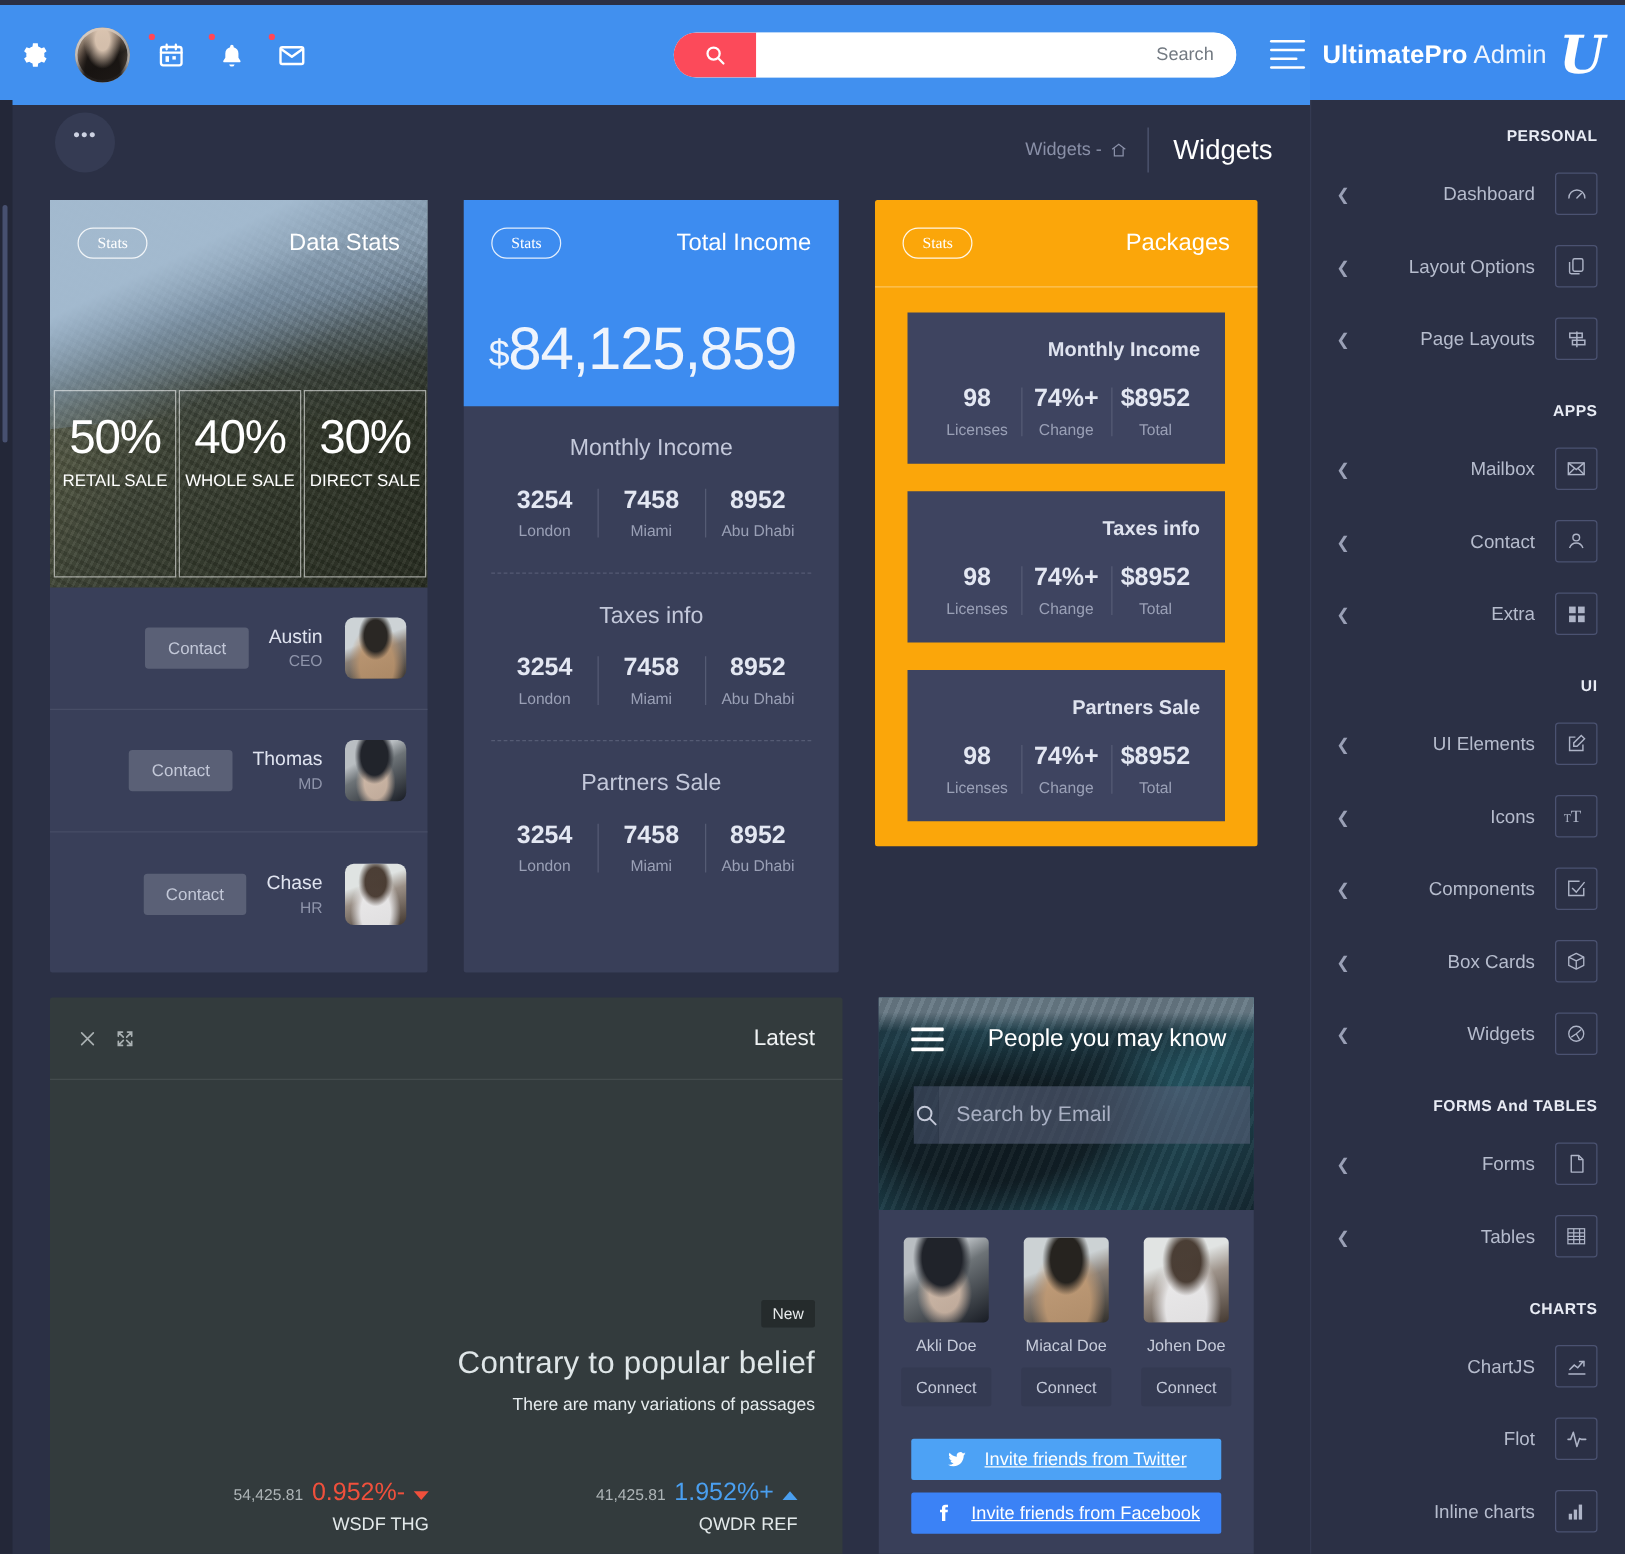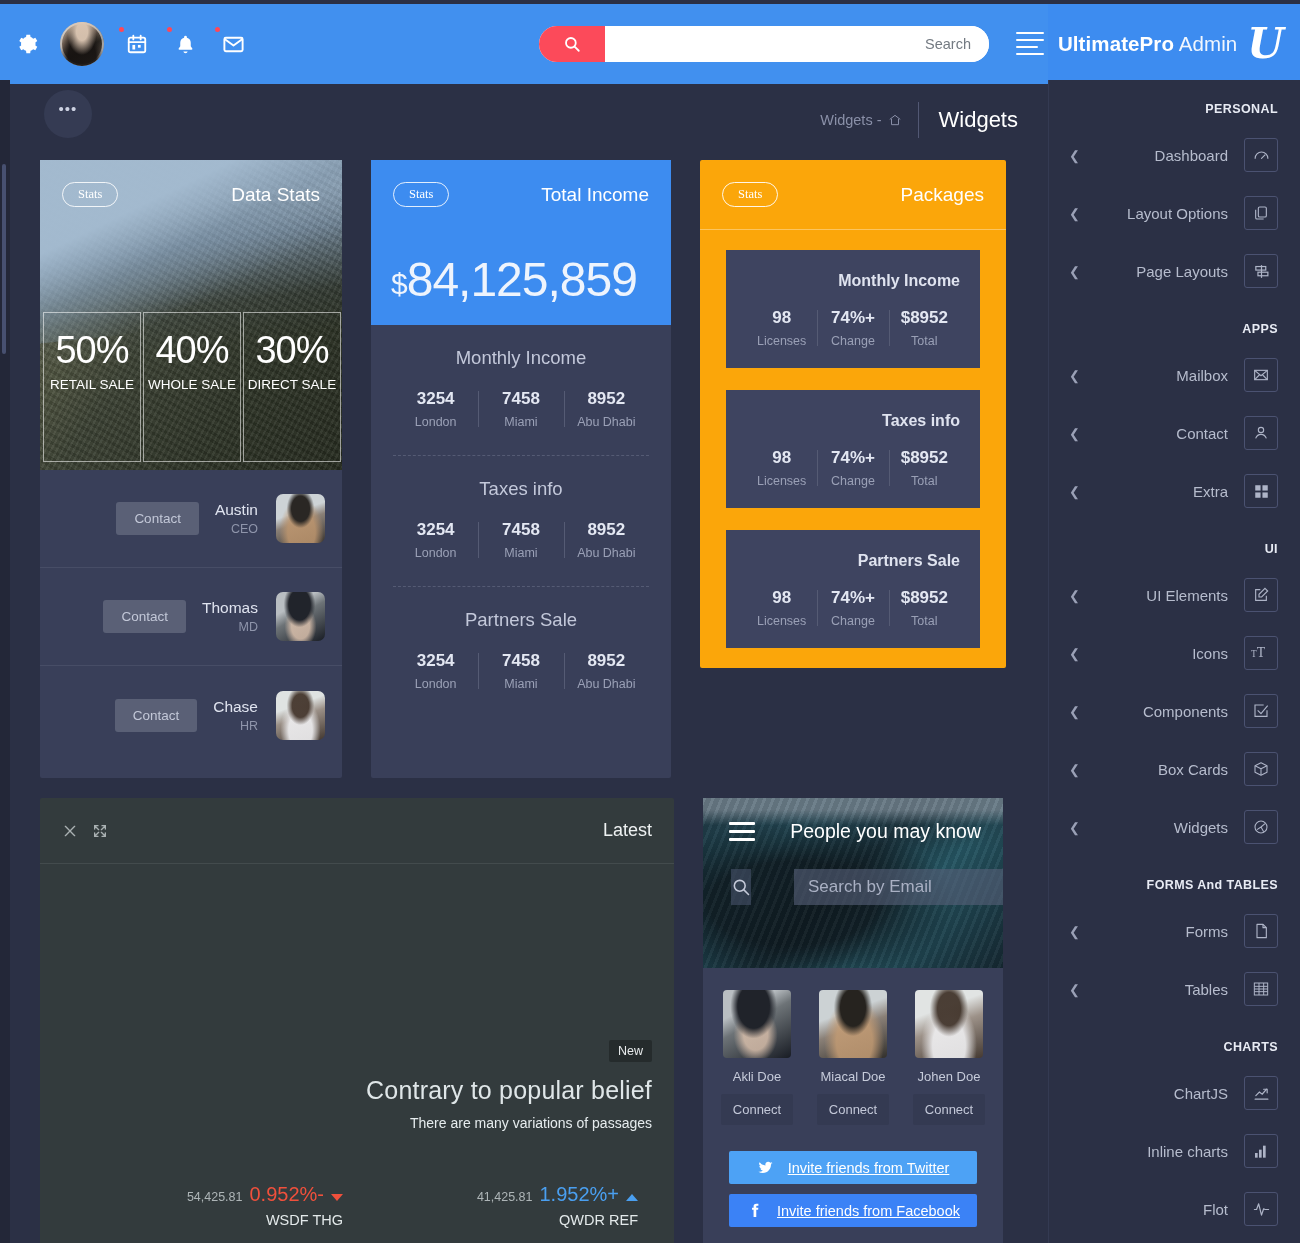--- a/index.html
+++ b/index.html
@@ -124,21 +124,21 @@
   .inc-head{ display:flex; align-items:center; justify-content:space-between;}
   .inc-title{ font-size:19px; color:#fff;}
   .inc-big{ font-size:48px; color:#eef4fd; font-weight:300; letter-spacing:-1px;
      position:absolute; left:20px; bottom:18px;}
   .inc-big sup{ font-size:30px; vertical-align:baseline; position:relative; top:-2px;}
   .sec{ padding:22px 22px 4px 22px; text-align:center;}
   .sec h4{ font-size:18.5px; font-weight:normal; color:#c3c8da; margin-bottom:20px;}
   .triple{ display:flex; }
   .triple .cell{ flex:1; text-align:center; position:relative;}
   .triple .cell + .cell::before{content:"";position:absolute;left:0;top:2px;bottom:2px;width:1px;background:#555b74;}
-  .triple b{ display:block; font-size:17px; color:#e3e7f2; font-weight:bold;}
+  .triple b{ display:block; font-size:20px; color:#e3e7f2; font-weight:bold;}
   .triple i{ display:block; font-size:12.5px; color:#9aa0b6; font-style:normal; margin-top:6px;}
   .hdash{ border-top:1px dashed #555b74; margin:22px 22px 0 22px;}
 
   
   .packages{ width:306px; background:#fba60a; align-self:flex-start;}
   .pk-head{ padding:22px; display:flex; align-items:center; justify-content:space-between;
      border-bottom:1px solid rgba(255,255,255,.35); }
   .pk-pill{ border:1px solid rgba(255,255,255,.9); border-radius:14px; padding:4px 15px;
      font-size:12.5px; color:#fff; font-family:"Liberation Serif",serif; cursor:pointer;}
   .pk-title{ font-size:19px; color:#fff;}
@@ -178,21 +178,21 @@
        linear-gradient(135deg,#1d3f4a 0%,#27606e 26%,#17333c 48%,#2b6b79 66%,#142a33 100%);}
   .pp-photo::before{content:"";position:absolute;inset:0;
      background:repeating-linear-gradient(112deg, rgba(255,255,255,.05) 0 3px, rgba(0,0,0,.1) 3px 8px),
                 radial-gradient(ellipse at 30% 62%, rgba(10,20,24,.85) 0 28%, rgba(0,0,0,0) 55%);}
   .pp-photo::after{content:"";position:absolute;inset:0;background:rgba(24,36,48,.28);}
   .pp-head{ position:relative; z-index:3; display:flex; align-items:center;
      justify-content:space-between; padding:22px 22px 0 26px;}
   .burger2 i{display:block;width:26px;height:3px;background:#fff;margin-bottom:5px;border-radius:1px;}
   .burger2 i:last-child{margin-bottom:0}
   .pp-title{ font-size:19.5px; color:#fff;}
-  .pp-search{ position:relative; z-index:3; margin:26px 0 0 28px; display:flex; width:250px; height:36px;gap:43px;}
+  .pp-search{ position:relative; z-index:3; margin:26px 0 0 28px; display:flex; width:250px; height:46px;}
   .pp-sbtn{ width:50px; background:rgba(70,80,105,.62); display:flex;align-items:center;
      justify-content:center; color:#c4c9d8; cursor:pointer;}
   .pp-sinput{ flex:1; border:0; outline:0; background:rgba(86,95,120,.62); color:#fff;
      font-size:17px; padding:0 14px; font-family:"Liberation Sans",sans-serif;}
   .pp-sinput::placeholder{color:#a9b0c3}
   .pp-body{ padding:22px 22px 22px 22px;}
   .pgrid{ display:flex; gap:28px; justify-content:center;}
   .pcol{ width:68px; text-align:center;}
   .pface{ width:68px;height:68px;border-radius:4px;overflow:hidden;position:relative;}
   .pf1{background:linear-gradient(150deg,#b9bec2 0 28%,#6d7377 46%,#181c24 100%);}
@@ -731,30 +731,30 @@
     <span class="sb-label">ChartJS</span>
     <span class="sb-ico">
         <svg width="17" height="17" viewBox="0 0 24 24" fill="none" stroke="#aeb4c7" stroke-width="1.7" stroke-linecap="round">
           <path d="M3 20h18"></path>
           <path d="M4 15l5-5 4 3 6-7"></path>
           <path d="M15 6h5v5"></path>
         </svg>
       </span>
   </div>
   <div class="sb-item">
+    <span class="sb-label">Flot</span>
+    <span class="sb-ico">
+        <svg width="17" height="17" viewBox="0 0 24 24" fill="none" stroke="#aeb4c7" stroke-width="1.7" stroke-linecap="round" stroke-linejoin="round">
+          <path d="M2 12h3l3-8 4 16 3-9 2 1h5"></path>
+        </svg>
+      </span>
+  </div>
+  <div class="sb-item">
     <span class="sb-label">Inline charts</span>
     <span class="sb-ico">
         <svg width="16" height="16" viewBox="0 0 24 24" fill="#aeb4c7">
           <rect x="3" y="15" width="4" height="7"></rect>
           <rect x="9" y="10" width="4" height="12"></rect>
           <rect x="15" y="4" width="4" height="18"></rect>
         </svg>
       </span>
   </div>
-  <div class="sb-item">
-    <span class="sb-label">Flot</span>
-    <span class="sb-ico">
-        <svg width="17" height="17" viewBox="0 0 24 24" fill="none" stroke="#aeb4c7" stroke-width="1.7" stroke-linecap="round" stroke-linejoin="round">
-          <path d="M2 12h3l3-8 4 16 3-9 2 1h5"></path>
-        </svg>
-      </span>
-  </div>
 </div>
 
 </body></html>

